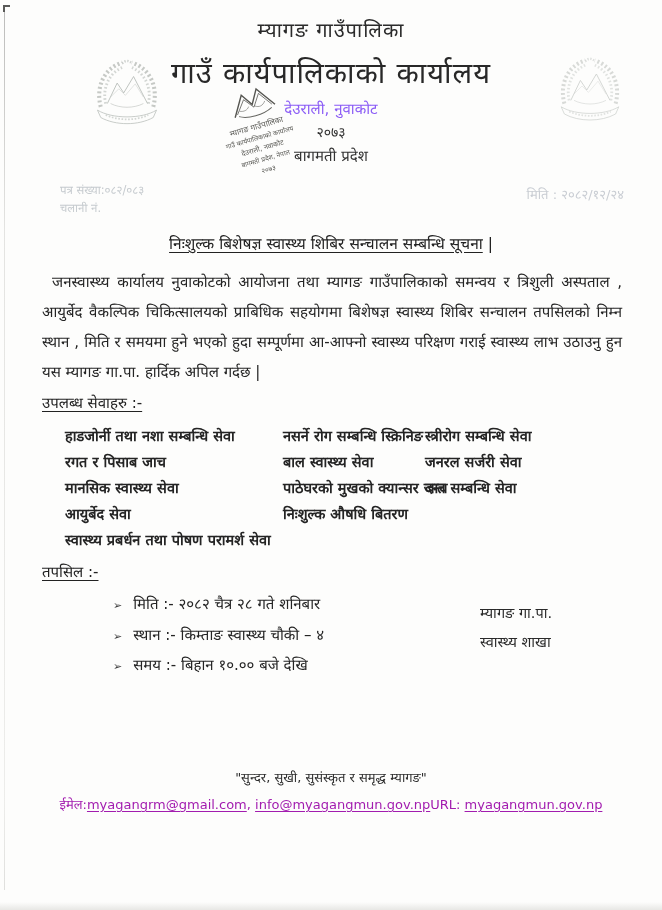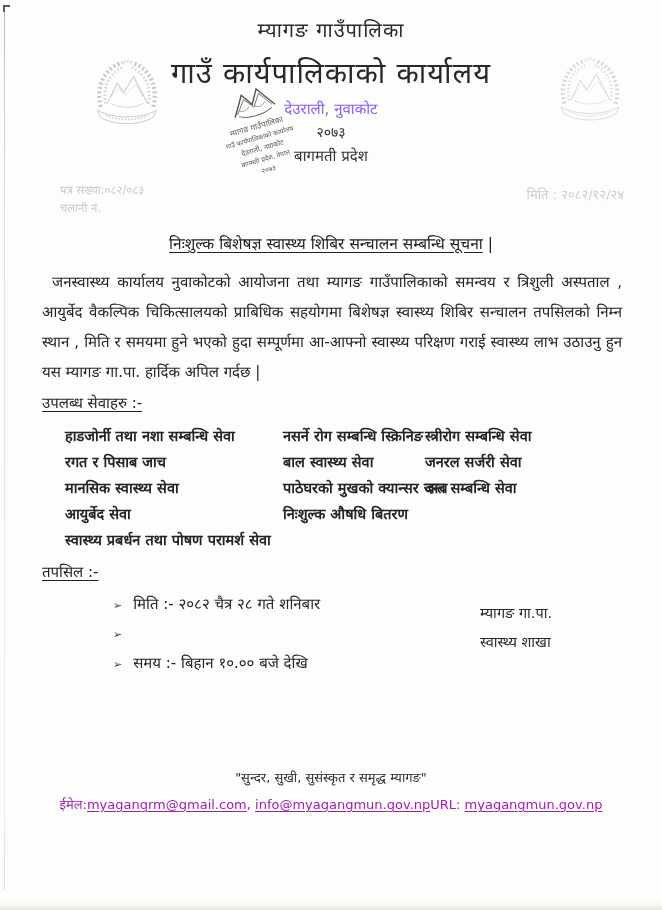--- a/index.html
+++ b/index.html
@@ -154,20 +154,21 @@
 
   <div class="tapsil"><span class="u">तपसिल :-</span></div>
 
   <div class="sched">
     <div class="sched-item">
       <span class="arrow">➢</span>
       <span>मिति :- २०८२ चैत्र २८ गते शनिबार</span>
     </div>
     <div class="sched-item">
       <span class="arrow">➢</span>
+      <span>स्थान :- किम्ताङ स्वास्थ्य चौकी – ४</span>
     </div>
     <div class="sched-item">
       <span class="arrow">➢</span>
       <span>समय :- बिहान १०.०० बजे देखि</span>
     </div>
     <div class="sched-right">
       <div>म्यागङ गा.पा.</div>
       <div>स्वास्थ्य शाखा</div>
     </div>
   </div>

